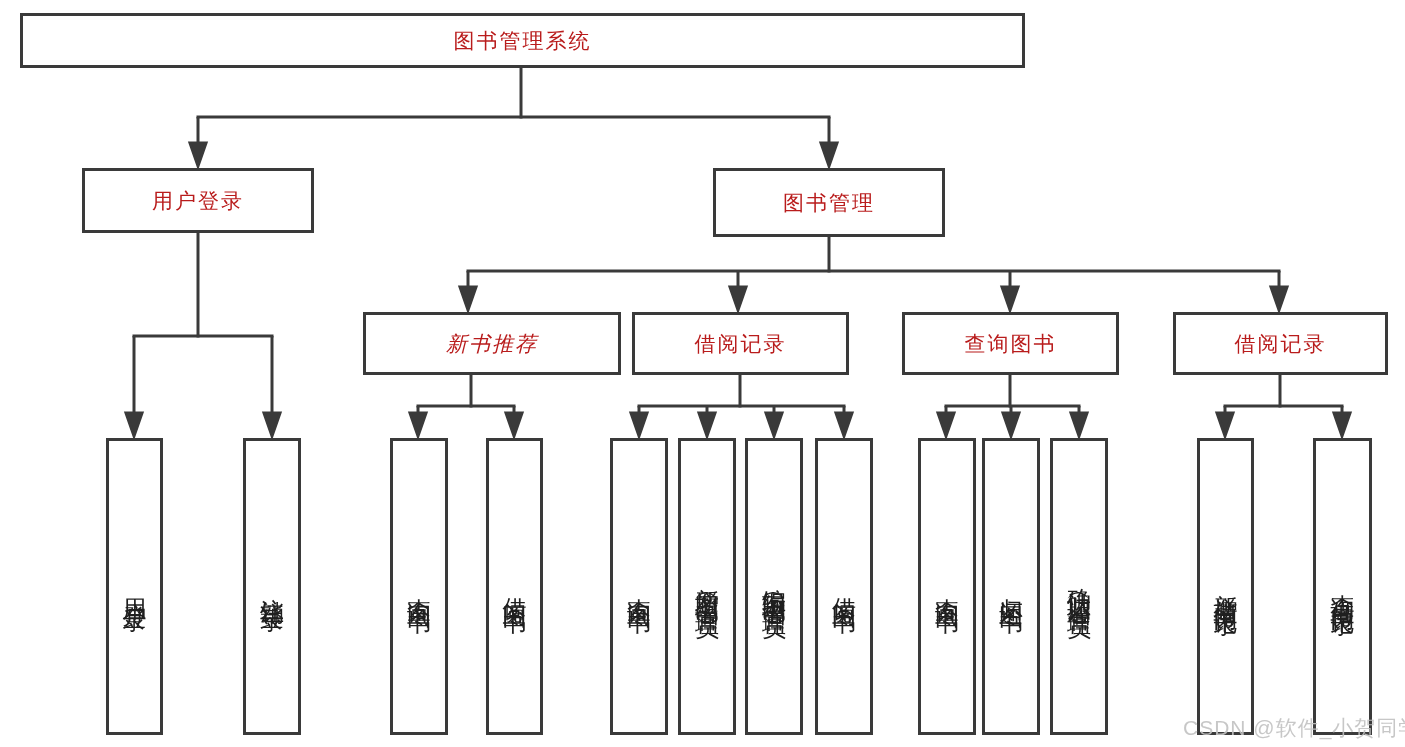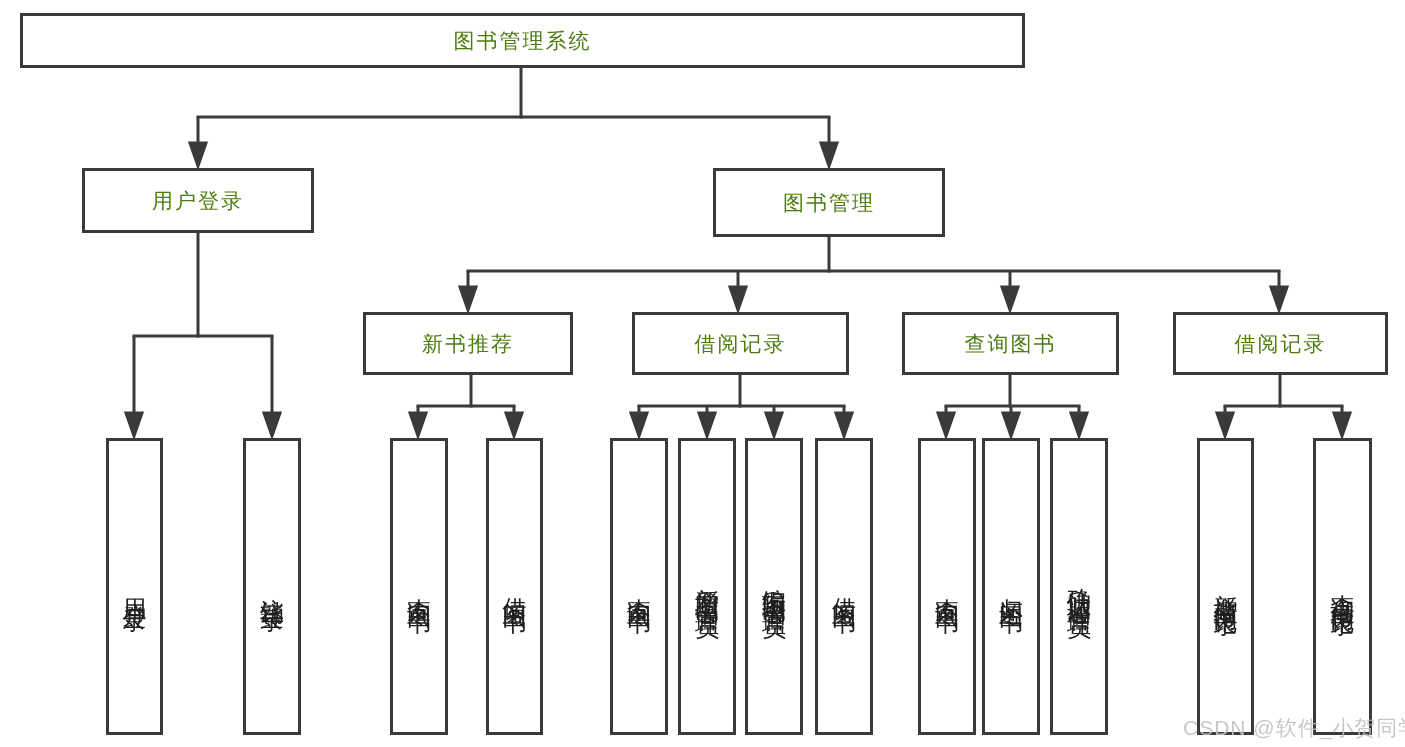--- a/index.html
+++ b/index.html
@@ -29,36 +29,36 @@
     background: #ffffff;
     display: flex;
     align-items: center;
     justify-content: center;
     color: #1f1f1f;
   }
   .hlabel {
     font-size: 21px;
     letter-spacing: 2px;
     white-space: nowrap;
-    color: #4d7c0f;
+    color: #b91c1c;
   }
   .vtext {
     writing-mode: vertical-rl;
     text-orientation: mixed;
     font-size: 24px;
     letter-spacing: 4px;
     line-height: 1;
     white-space: nowrap;
     color: #1f1f1f;
   }
   
   .node-root   { left: 20px;  top: 13px;  width: 1005px; height: 55px; }
   .node-l2-a   { left: 82px;  top: 168px; width: 232px;  height: 65px; }
   .node-l2-b   { left: 713px; top: 168px; width: 232px;  height: 69px; }
-  .node-l3-1   { left: 363px; top: 312px; width: 210px;  height: 63px; }
+  .node-l3-1   { left: 363px; top: 312px; width: 258px;  height: 63px; font-style: italic; }
   .node-l3-2   { left: 632px; top: 312px; width: 217px;  height: 63px; }
   .node-l3-3   { left: 902px; top: 312px; width: 217px;  height: 63px; }
   .node-l3-4   { left: 1173px;top: 312px; width: 215px;  height: 63px; text-align: center; }
   .leaf        { top: 438px;  height: 297px; }
   .leaf-a1 { left: 106px;  width: 57px; }
   .leaf-a2 { left: 243px;  width: 58px; }
   .leaf-b1 { left: 390px;  width: 58px; }
   .leaf-b2 { left: 486px;  width: 57px; }
   .leaf-c1 { left: 610px;  width: 58px; }
   .leaf-c2 { left: 678px;  width: 58px; }

